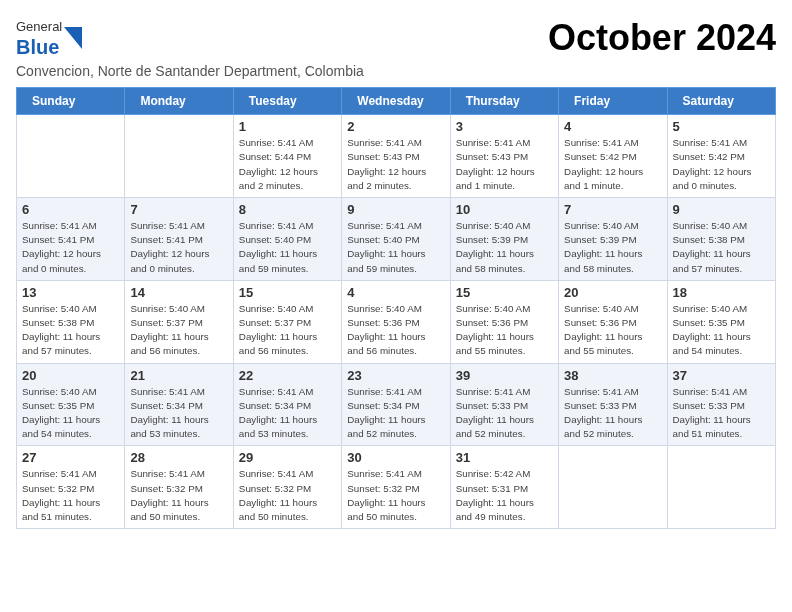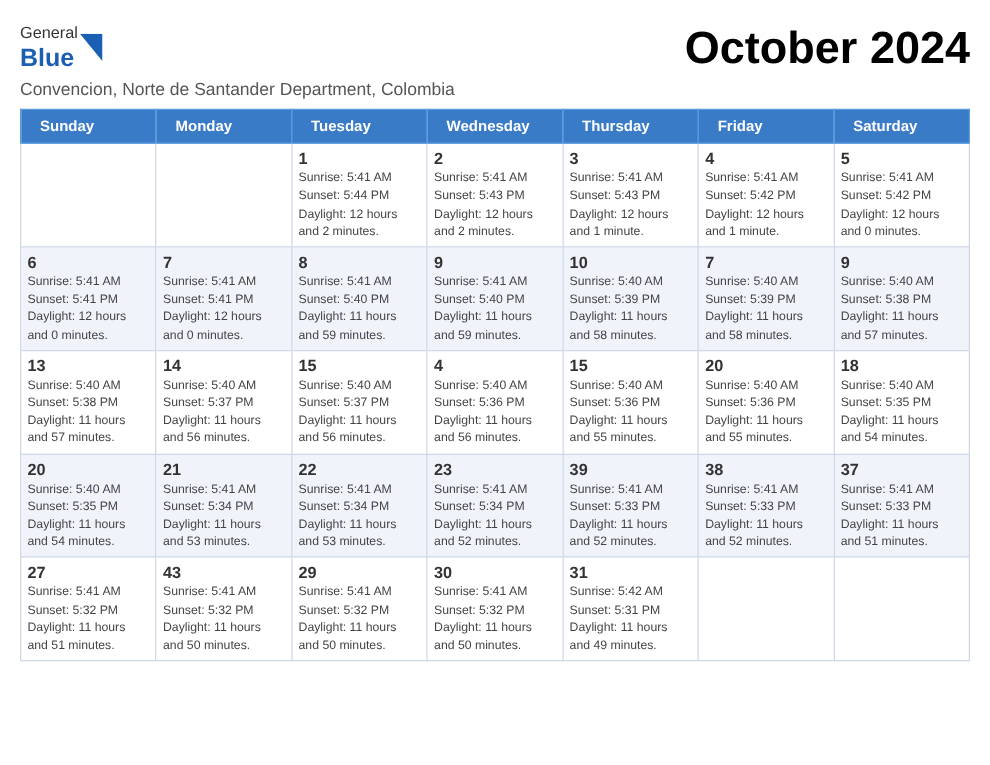--- a/index.html
+++ b/index.html
@@ -225,21 +225,21 @@
           <div class="day-number">37</div>
           <div class="day-info">Sunrise: 5:41 AM<br>Sunset: 5:33 PM<br>Daylight: 11 hours<br>and 51 minutes.</div>
         </td>
       </tr>
       <tr>
         <td>
           <div class="day-number">27</div>
           <div class="day-info">Sunrise: 5:41 AM<br>Sunset: 5:32 PM<br>Daylight: 11 hours<br>and 51 minutes.</div>
         </td>
         <td>
-          <div class="day-number">43</div>
+          <div class="day-number">28</div>
           <div class="day-info">Sunrise: 5:41 AM<br>Sunset: 5:32 PM<br>Daylight: 11 hours<br>and 50 minutes.</div>
         </td>
         <td>
           <div class="day-number">29</div>
           <div class="day-info">Sunrise: 5:41 AM<br>Sunset: 5:32 PM<br>Daylight: 11 hours<br>and 50 minutes.</div>
         </td>
         <td>
           <div class="day-number">30</div>
           <div class="day-info">Sunrise: 5:41 AM<br>Sunset: 5:32 PM<br>Daylight: 11 hours<br>and 50 minutes.</div>
         </td>

